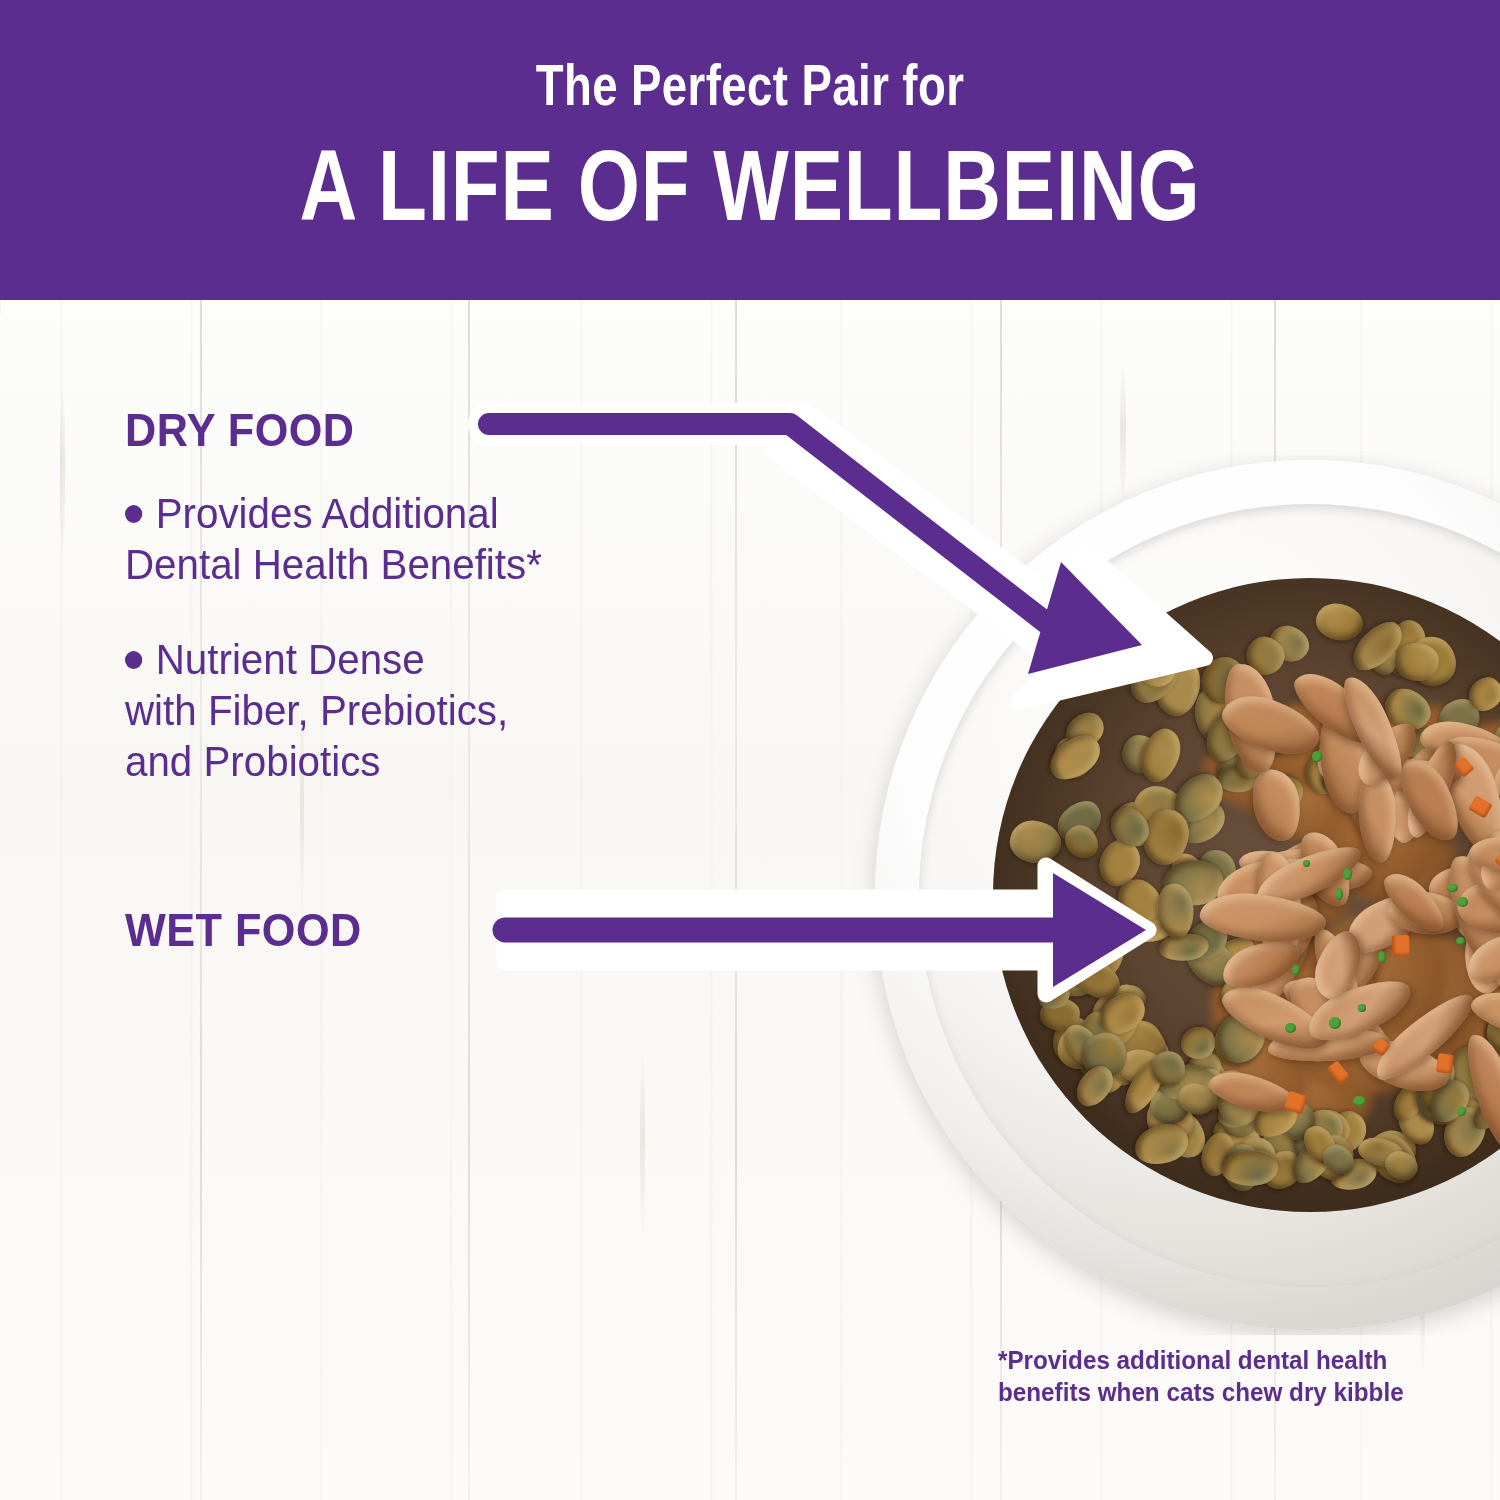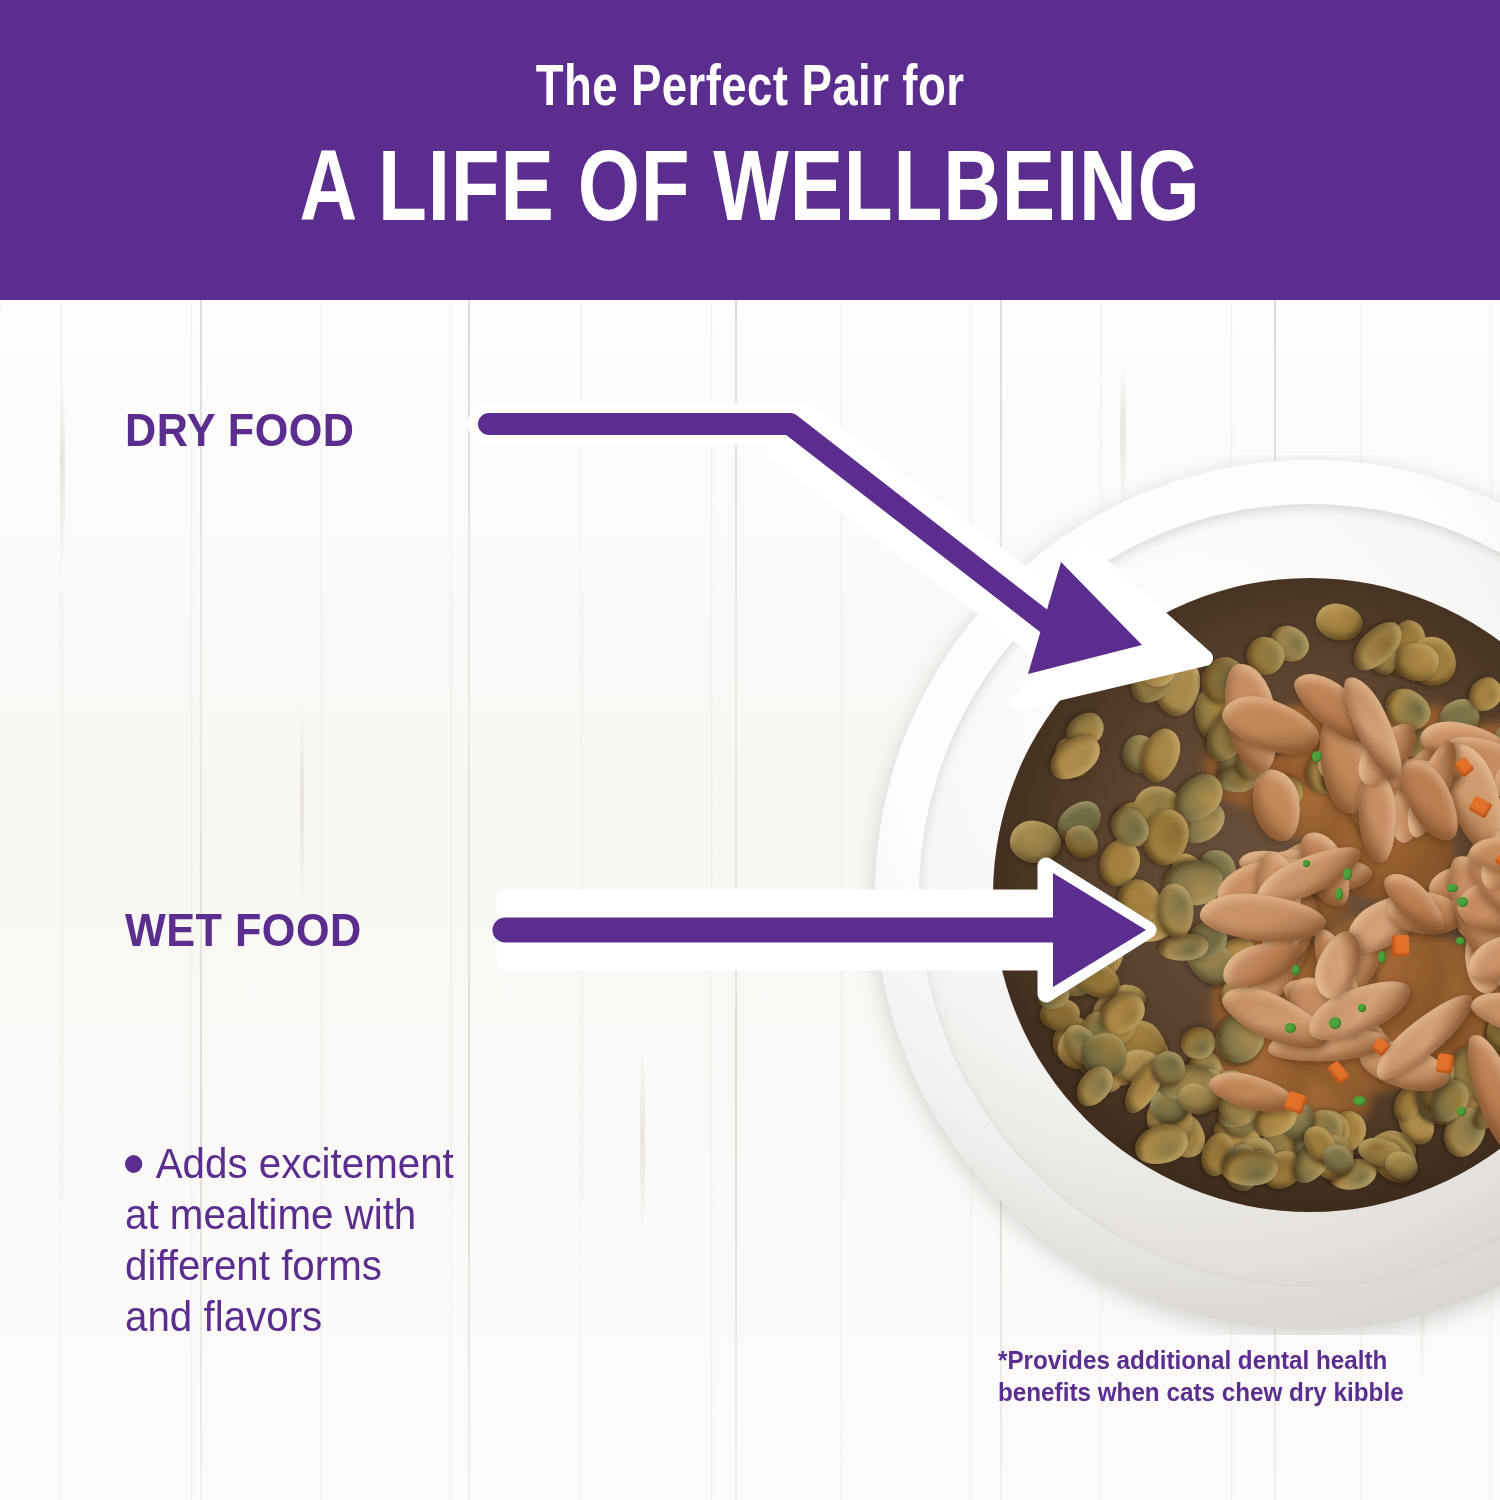--- a/index.html
+++ b/index.html
@@ -525,30 +525,33 @@
 
     <g>
       <path d="M 1148 930 L 1046 866 L 1046 898 L 505 898 L 505 962 L 1046 962 L 1046 994 Z" fill="#ffffff" stroke="#ffffff" stroke-width="17" stroke-linejoin="round"></path>
       <path d="M 505 930 L 1060 930" stroke="#5b2d8e" stroke-width="25" stroke-linecap="round" fill="none"></path>
       <path d="M 1146 930 L 1053 873 L 1053 987 Z" fill="#5b2d8e"></path>
     </g>
   </svg>
 
   <div class="section-head" id="dry-head">DRY FOOD</div>
 
-
+  <div class="bullet-block" id="dry-b1">
+    <div class="bullet-line"><span class="dot"></span><span>Provides Additional</span></div>
+    <div class="bullet-line"><span>Dental Health Benefits*</span></div>
+  </div>
+
+  <div class="bullet-block" id="dry-b2">
+    <div class="bullet-line"><span class="dot"></span><span>Nutrient Dense</span></div>
+    <div class="bullet-line"><span>with Fiber, Prebiotics,</span></div>
+    <div class="bullet-line"><span>and Probiotics</span></div>
+  </div>
 
   <div class="section-head" id="wet-head">WET FOOD</div>
 
 
-  <div class="bullet-block" id="wet-b2">
-    <div class="bullet-line"><span class="dot"></span><span>Adds excitement</span></div>
-    <div class="bullet-line"><span>at mealtime with</span></div>
-    <div class="bullet-line"><span>different forms</span></div>
-    <div class="bullet-line"><span>and flavors</span></div>
-  </div>
 
   <div class="footnote">
     <div>*Provides additional dental health</div>
     <div>benefits when cats chew dry kibble</div>
   </div>
 
 </div>
 
 </body></html>

